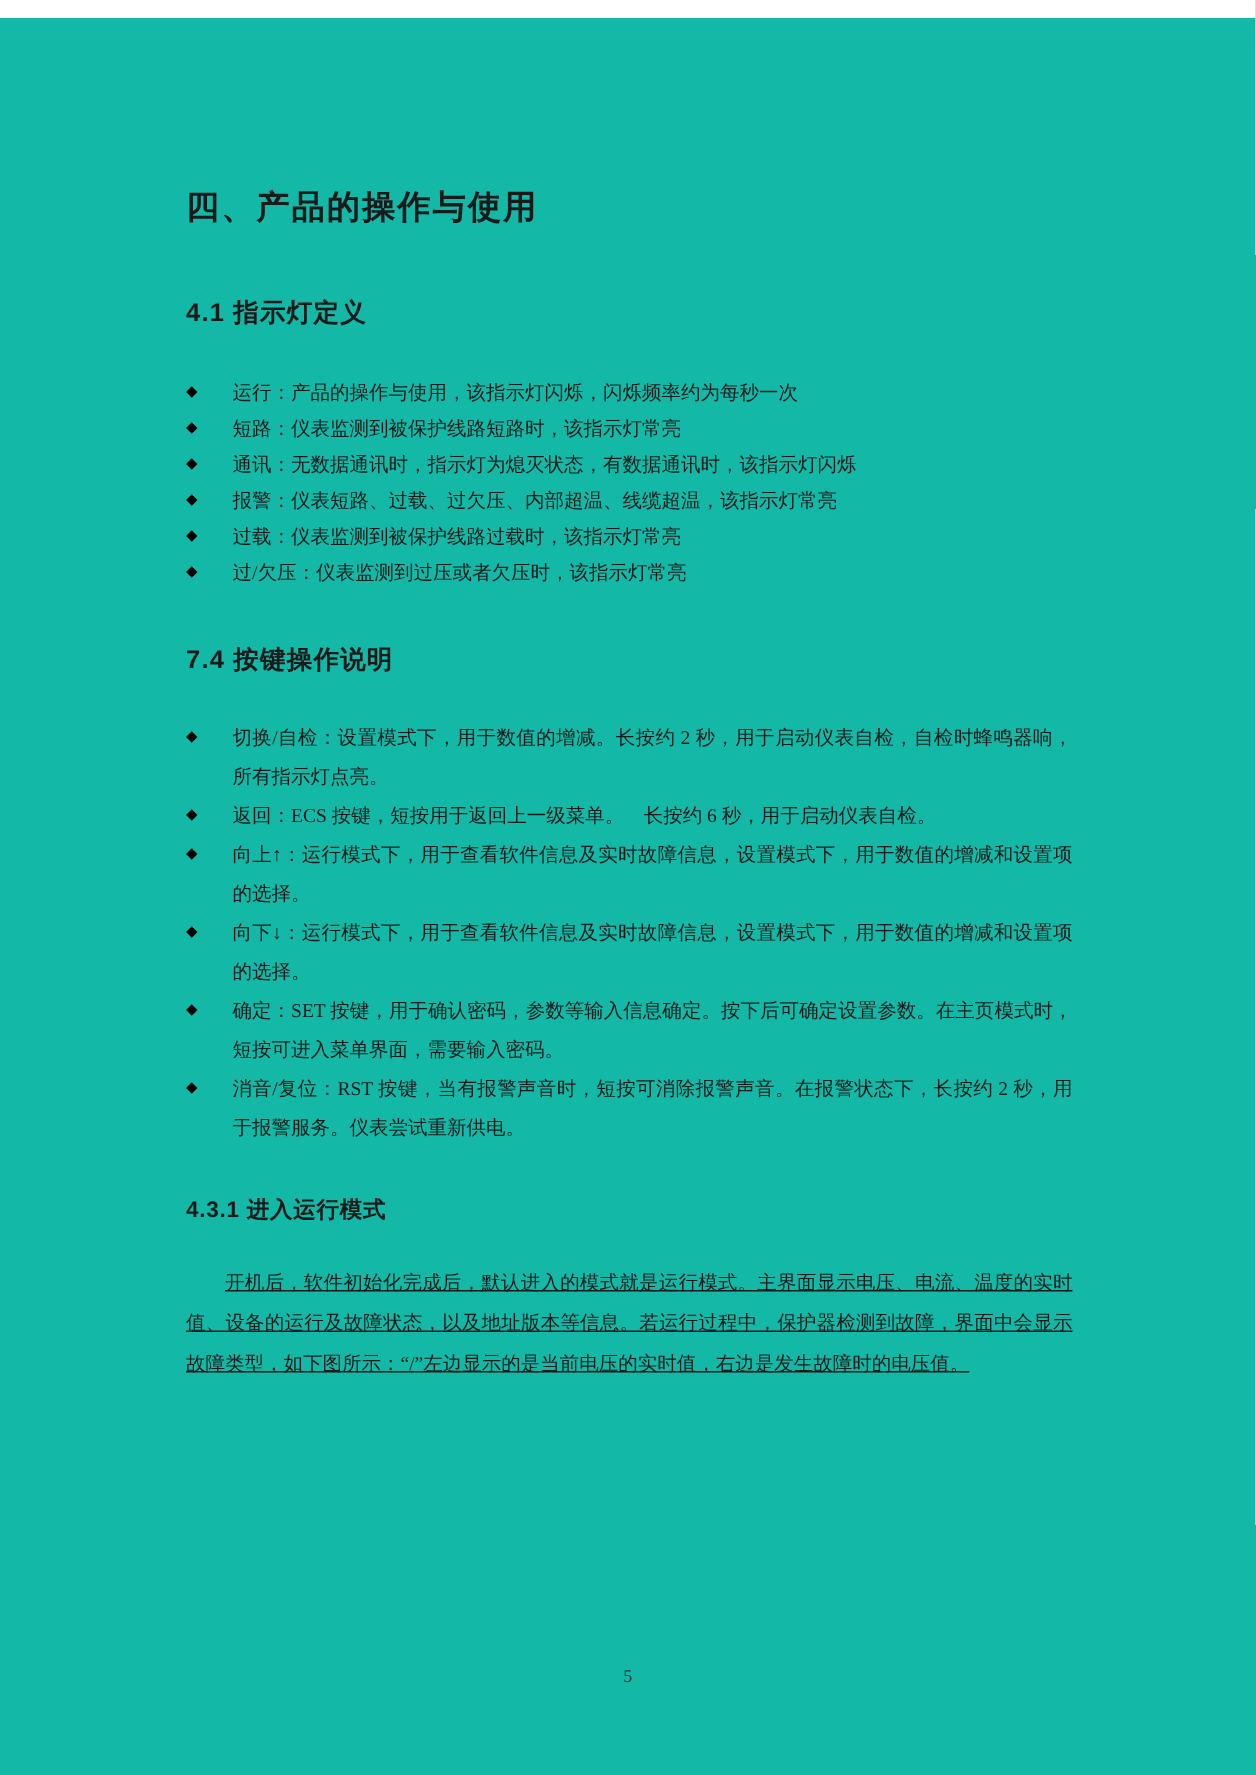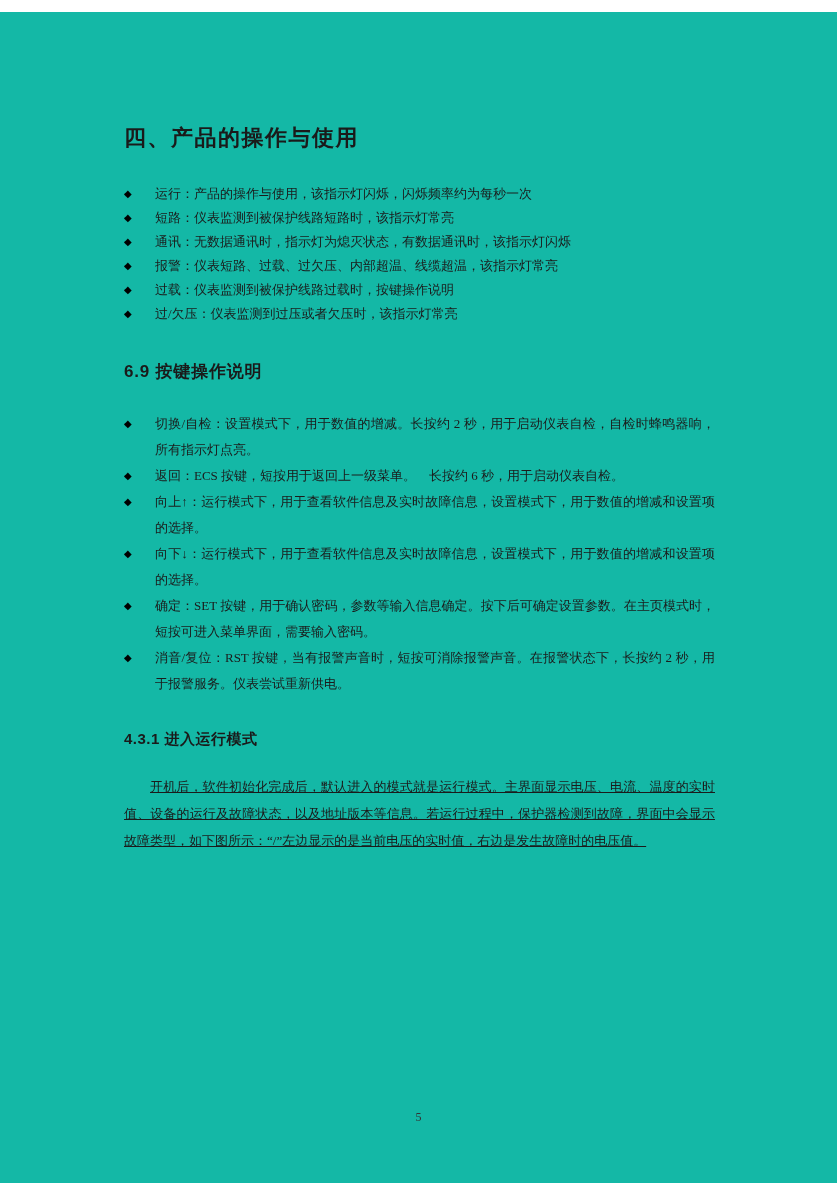--- a/index.html
+++ b/index.html
@@ -96,50 +96,51 @@
   }
 </style>
 </head>
 <body>
 
 <div class="page">
 
   <h1 class="doc-title">四、产品的操作与使用</h1>
 
   <section>
+    <h2 class="sec-heading s41">4.1 指示灯定义</h2>
     <ul class="bullet-list s41">
       <li>
         <span class="bullet-glyph">◆</span>
         <span class="li-text">运行：产品的操作与使用，该指示灯闪烁，闪烁频率约为每秒一次</span>
       </li>
       <li>
         <span class="bullet-glyph">◆</span>
         <span class="li-text">短路：仪表监测到被保护线路短路时，该指示灯常亮</span>
       </li>
       <li>
         <span class="bullet-glyph">◆</span>
         <span class="li-text">通讯：无数据通讯时，指示灯为熄灭状态，有数据通讯时，该指示灯闪烁</span>
       </li>
       <li>
         <span class="bullet-glyph">◆</span>
         <span class="li-text">报警：仪表短路、过载、过欠压、内部超温、线缆超温，该指示灯常亮</span>
       </li>
       <li>
         <span class="bullet-glyph">◆</span>
-        <span class="li-text">过载：仪表监测到被保护线路过载时，按键操作说明</span>
+        <span class="li-text">过载：仪表监测到被保护线路过载时，该指示灯常亮</span>
       </li>
       <li>
         <span class="bullet-glyph">◆</span>
         <span class="li-text">过/欠压：仪表监测到过压或者欠压时，该指示灯常亮</span>
       </li>
     </ul>
   </section>
 
   <section>
-    <h2 class="sec-heading s42">6.9 按键操作说明</h2>
+    <h2 class="sec-heading s42">7.4 按键操作说明</h2>
     <ul class="bullet-list s42">
       <li>
         <span class="bullet-glyph">◆</span>
         <span class="li-text">切换/自检：设置模式下，用于数值的增减。长按约 2 秒，用于启动仪表自检，自检时蜂鸣器响，所有指示灯点亮。</span>
       </li>
       <li>
         <span class="bullet-glyph">◆</span>
         <span class="li-text">返回：ECS 按键，短按用于返回上一级菜单。　长按约 6 秒，用于启动仪表自检。</span>
       </li>
       <li>

